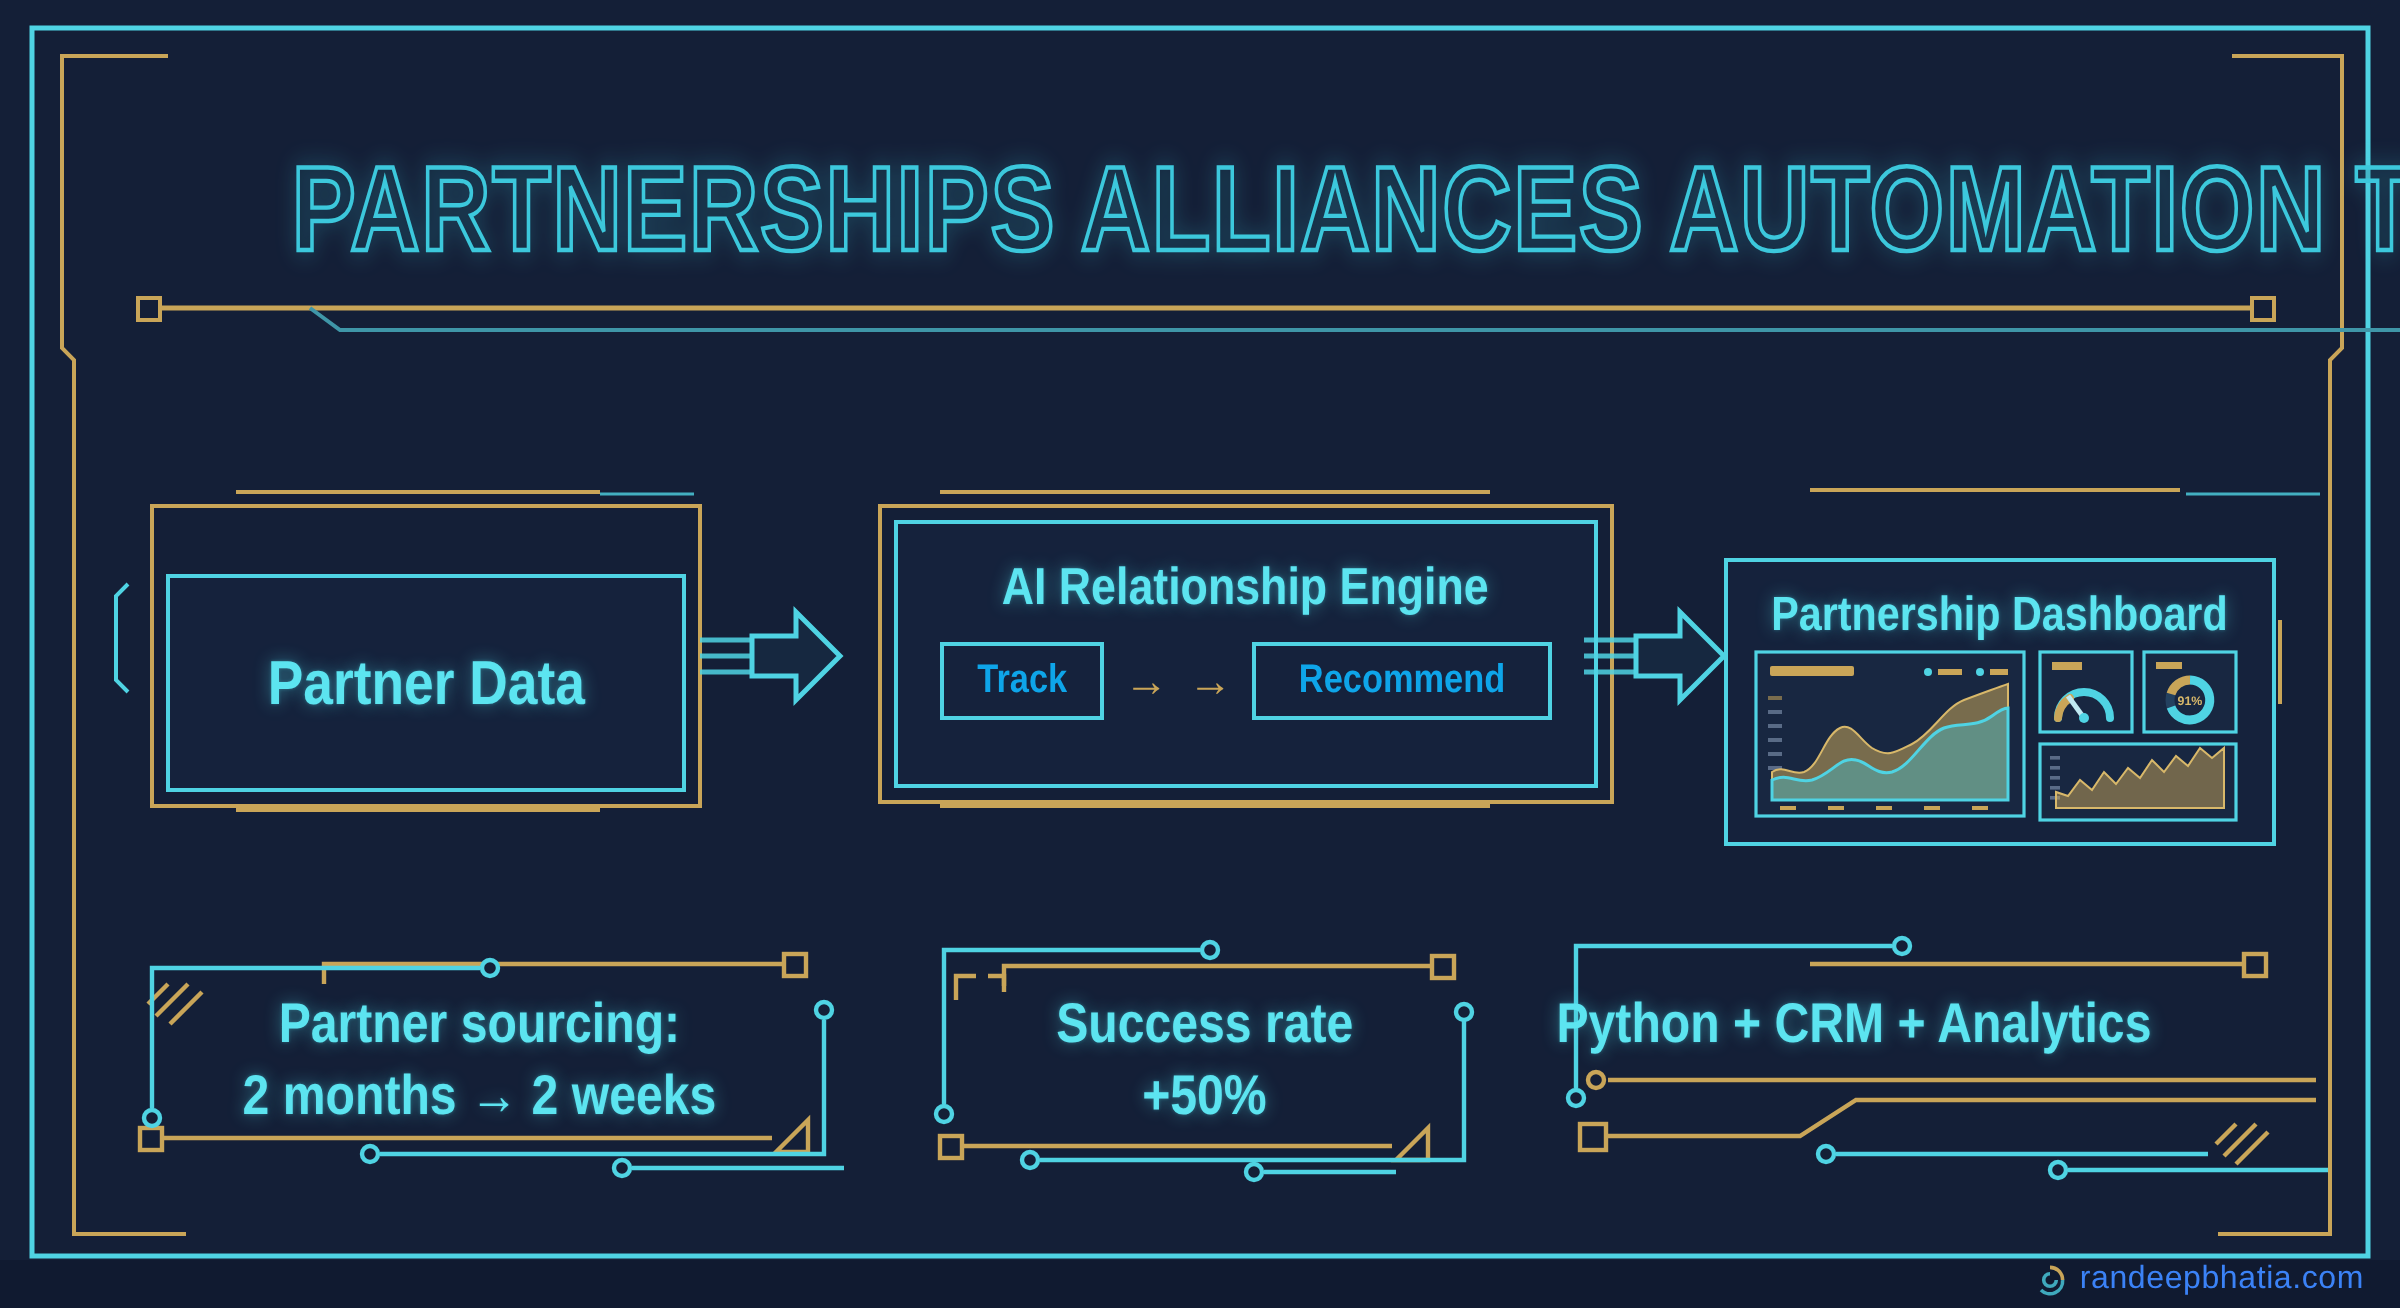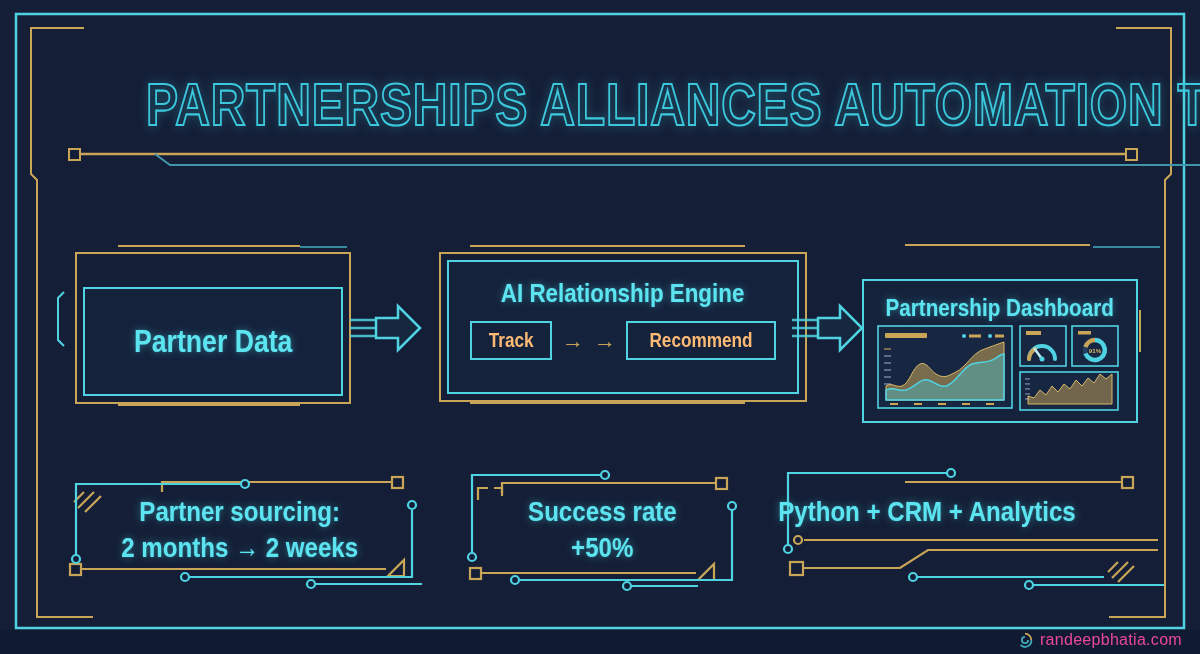--- a/index.html
+++ b/index.html
@@ -24,21 +24,21 @@
   .gold-box{position:absolute;border:2px solid #c9a558;background:rgba(0,0,0,0);}
   .cyan-inner{
     position:absolute;left:6px;top:6px;right:6px;bottom:6px;
     border:2px solid #4fd3e3;background:#15223c;
     display:flex;flex-direction:column;align-items:center;
   }
   .partner-label{font-size:31px;font-weight:bold;color:#5ce4f0;}
   .engine-title{font-size:26px;font-weight:bold;color:#5ce4f0;margin-top:16px;}
   .steps-row{display:flex;align-items:center;justify-content:center;gap:10px;margin-top:12px;}
   .step-box{
-    border:2px solid #4fd3e3;background:#15223c;color:#fdba74;
+    border:2px solid #4fd3e3;background:#15223c;color:#0ea5e9;
     font-size:20px;font-weight:bold;padding:6px 13px;white-space:nowrap;
   }
   .step-arrow{color:#c9a558;font-size:22px;font-weight:bold;}
   .dash-box{
     position:absolute;border:2.5px solid #4fd3e3;background:#15223c;
     display:flex;flex-direction:column;align-items:center;
   }
   .dash-title{font-size:24px;font-weight:bold;color:#5ce4f0;margin-top:13px;}
   .flow-arrow{position:absolute;}
   
@@ -49,21 +49,21 @@
     display:flex;flex-direction:column;align-items:center;justify-content:flex-start;
     padding-top:28px;text-align:left;
   }
   .stat-line{font-size:28px;font-weight:bold;color:#5ce4f0;line-height:36px;}
   
   .footer-strip{position:absolute;left:0;right:0;top:630px;bottom:0;background:#101a30;}
   .watermark{
     position:absolute;right:18px;top:629px;height:22px;
     display:flex;align-items:center;gap:6px;
   }
-  .watermark-text{font-size:16px;color:#ec4899;letter-spacing:.3px;}
+  .watermark-text{font-size:16px;color:#3b82f6;letter-spacing:.3px;}
 </style>
 </head>
 <body>
 
 <div class="canvas">
 
   <svg class="frame-svg" width="1200" height="654" viewBox="0 0 1200 654">
 
     <rect x="16" y="14" width="1168" height="614" fill="none" stroke="#4fd3e3" stroke-width="2.5"></rect>
 

